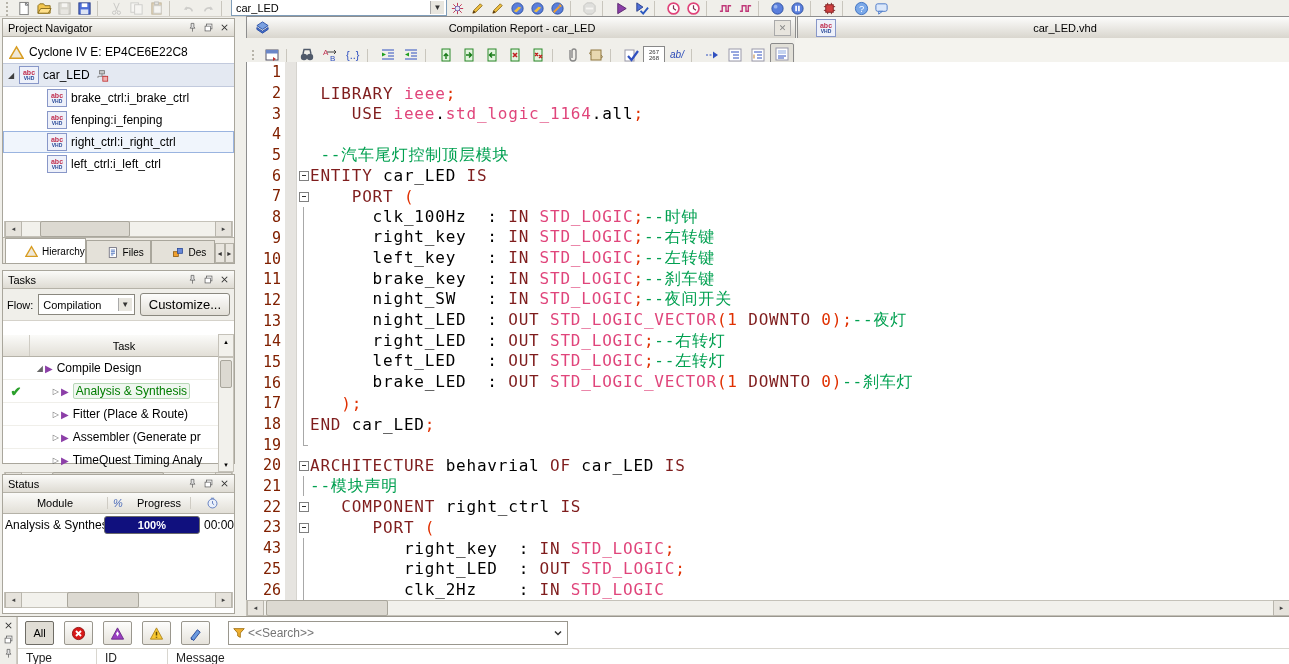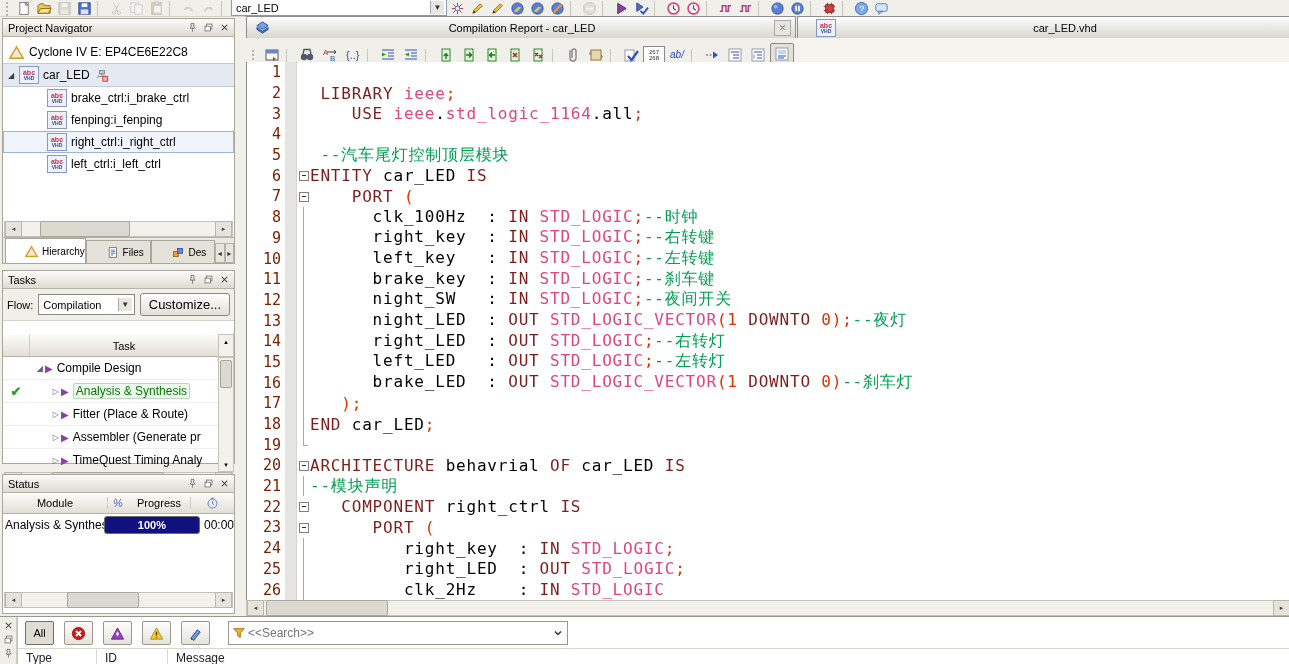--- a/index.html
+++ b/index.html
@@ -690,21 +690,21 @@
       <div class="cline"><span class="ln">14</span><span class="band"></span><span class="fold f-line"></span><span class="ctext"><span class="c-p">      right_LED  : </span><span class="c-k">OUT</span><span class="c-p"> </span><span class="c-t">STD_LOGIC</span><span class="c-n">;</span><span class="c-c">--右转灯</span></span></div>
       <div class="cline"><span class="ln">15</span><span class="band"></span><span class="fold f-line"></span><span class="ctext"><span class="c-p">      left_LED   : </span><span class="c-k">OUT</span><span class="c-p"> </span><span class="c-t">STD_LOGIC</span><span class="c-n">;</span><span class="c-c">--左转灯</span></span></div>
       <div class="cline"><span class="ln">16</span><span class="band"></span><span class="fold f-line"></span><span class="ctext"><span class="c-p">      brake_LED  : </span><span class="c-k">OUT</span><span class="c-p"> </span><span class="c-t">STD_LOGIC_VECTOR</span><span class="c-n">(</span><span class="c-n">1</span><span class="c-p"> </span><span class="c-k">DOWNTO</span><span class="c-p"> </span><span class="c-n">0</span><span class="c-n">)</span><span class="c-c">--刹车灯</span></span></div>
       <div class="cline"><span class="ln">17</span><span class="band"></span><span class="fold f-line"></span><span class="ctext"><span class="c-p">   </span><span class="c-n">)</span><span class="c-n">;</span></span></div>
       <div class="cline"><span class="ln">18</span><span class="band"></span><span class="fold f-line"></span><span class="ctext"><span class="c-k">END</span><span class="c-p"> car_LED</span><span class="c-n">;</span></span></div>
       <div class="cline"><span class="ln">19</span><span class="band"></span><span class="fold f-end"></span><span class="ctext"></span></div>
       <div class="cline"><span class="ln">20</span><span class="band"></span><span class="fold f-box"></span><span class="ctext"><span class="c-k">ARCHITECTURE</span><span class="c-p"> behavrial </span><span class="c-k">OF</span><span class="c-p"> car_LED </span><span class="c-k">IS</span></span></div>
       <div class="cline"><span class="ln">21</span><span class="band"></span><span class="fold f-line"></span><span class="ctext"><span class="c-c">--模块声明</span></span></div>
       <div class="cline"><span class="ln">22</span><span class="band"></span><span class="fold f-box"></span><span class="ctext"><span class="c-p">   </span><span class="c-k">COMPONENT</span><span class="c-p"> right_ctrl </span><span class="c-k">IS</span></span></div>
       <div class="cline"><span class="ln">23</span><span class="band"></span><span class="fold f-box"></span><span class="ctext"><span class="c-p">      </span><span class="c-k">PORT</span><span class="c-p"> </span><span class="c-n">(</span></span></div>
-      <div class="cline"><span class="ln">24</span><span class="band"></span><span class="fold f-line"></span><span class="ctext"><span class="c-p">         right_key  : </span><span class="c-k">IN</span><span class="c-p"> </span><span class="c-t">STD_LOGIC</span><span class="c-n">;</span></span></div>
+      <div class="cline"><span class="ln">43</span><span class="band"></span><span class="fold f-line"></span><span class="ctext"><span class="c-p">         right_key  : </span><span class="c-k">IN</span><span class="c-p"> </span><span class="c-t">STD_LOGIC</span><span class="c-n">;</span></span></div>
       <div class="cline"><span class="ln">25</span><span class="band"></span><span class="fold f-line"></span><span class="ctext"><span class="c-p">         right_LED  : </span><span class="c-k">OUT</span><span class="c-p"> </span><span class="c-t">STD_LOGIC</span><span class="c-n">;</span></span></div>
       <div class="cline"><span class="ln">26</span><span class="band"></span><span class="fold f-line"></span><span class="ctext"><span class="c-p">         clk_2Hz    : </span><span class="c-k">IN</span><span class="c-p"> </span><span class="c-t">STD_LOGIC</span></span></div>
     </div>
 
   <div class="abs sbh" style="left:246px;top:600px;width:1043px;height:14px;">
     <span class="sbarr">◂</span>
     <span class="sbthumb" style="width:120px;margin-left:2px;"></span>
     <span class="sbarr" style="margin-left:auto;">▸</span>
   </div>
 

